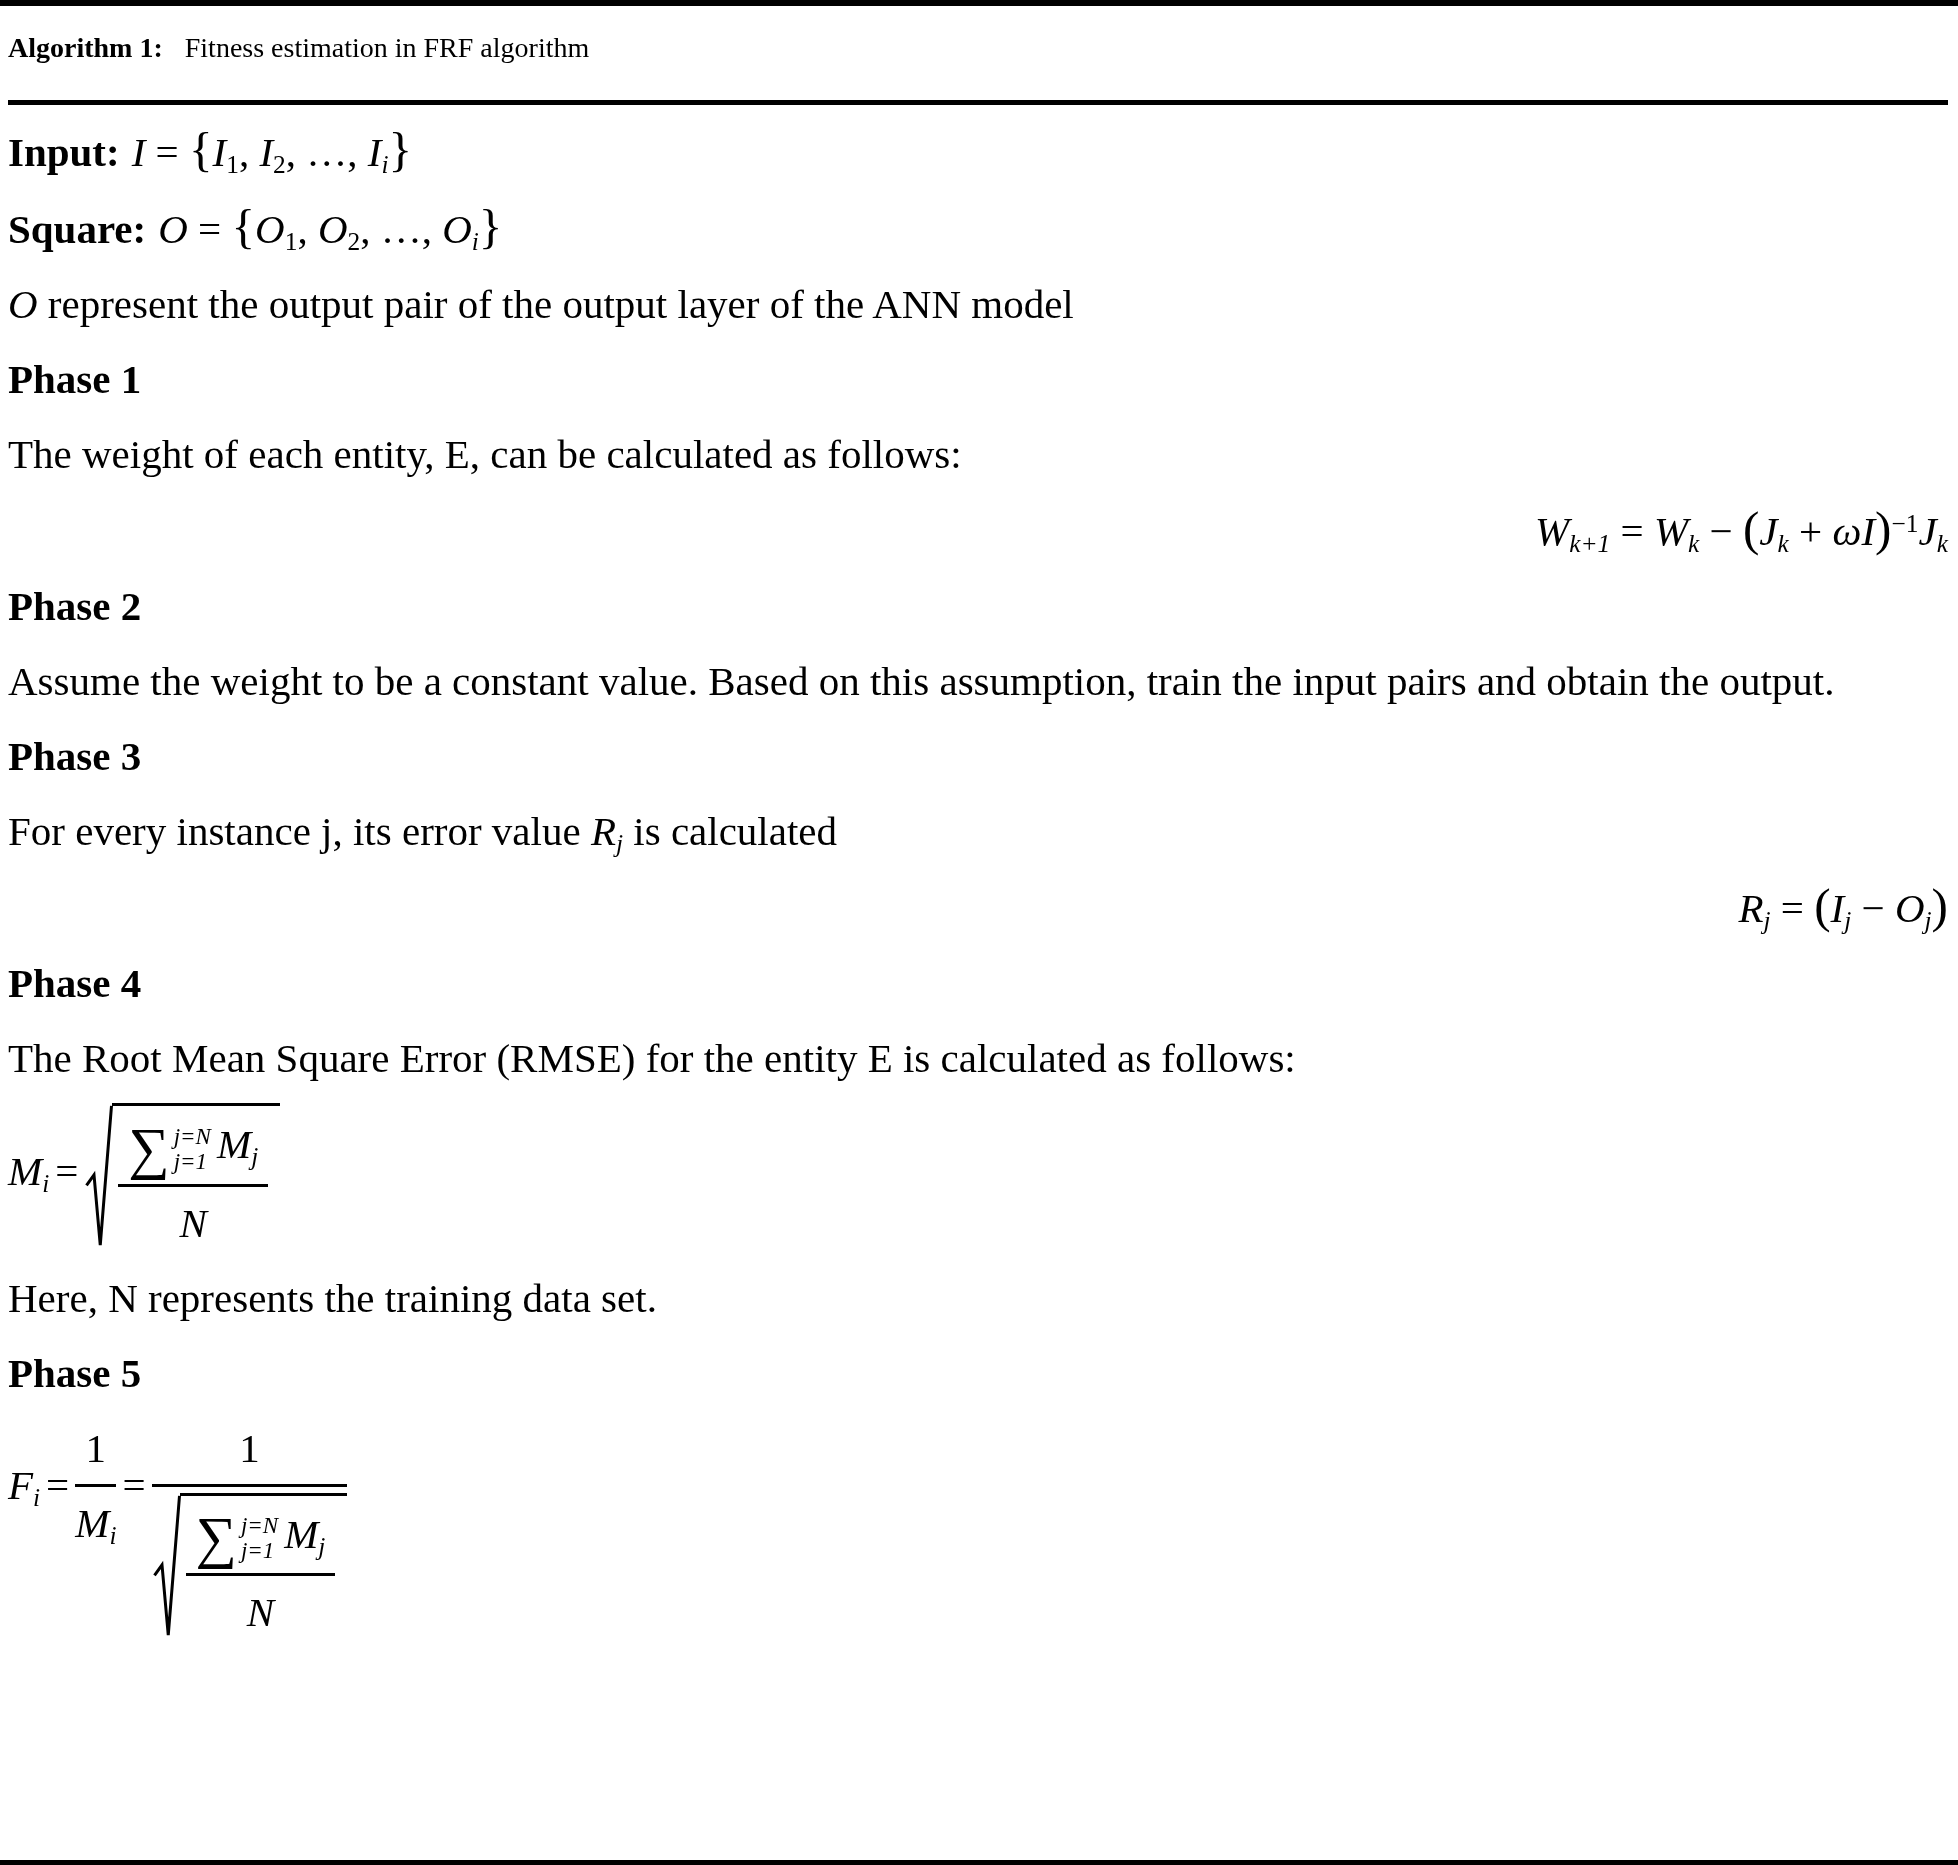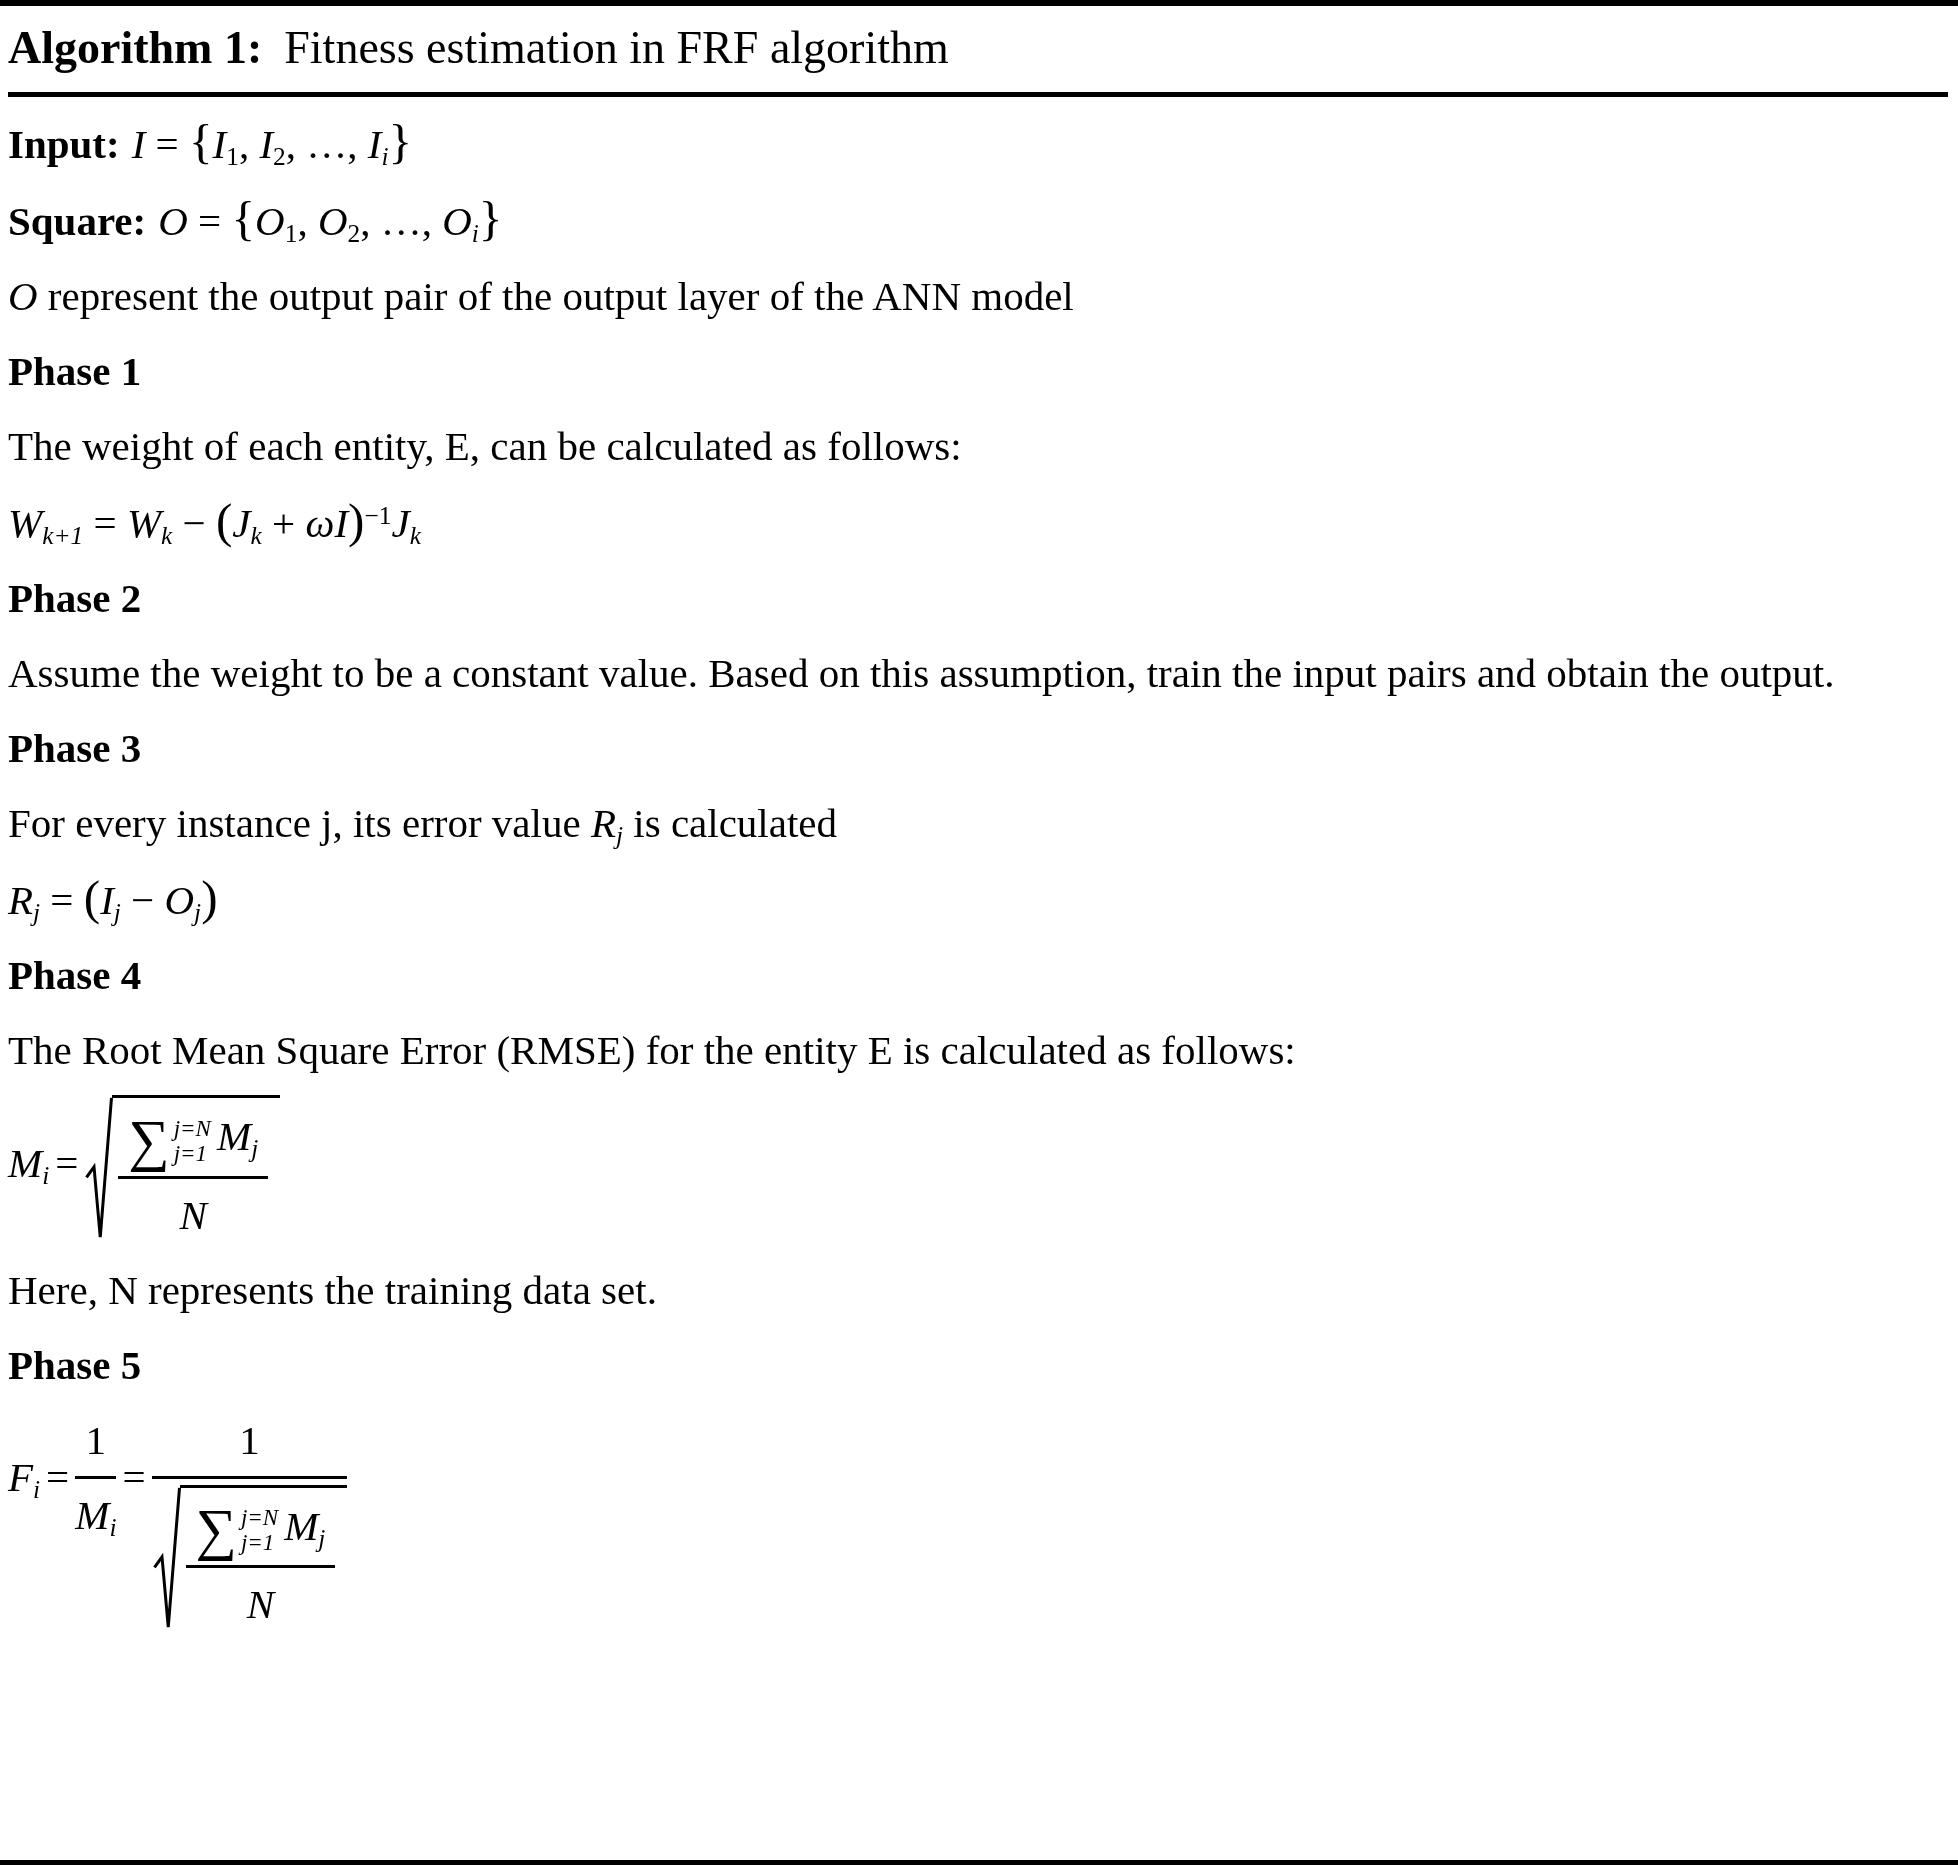--- a/index.html
+++ b/index.html
@@ -6,35 +6,35 @@
   .page {
     position:relative; width:1958px; height:1865px; overflow:hidden;
     background:#ffffff; color:#000000;
     font-family:"Liberation Serif", serif; font-size:41px;
   }
   .rule { width:100%; height:6px; background:#000; }
   .rule-mid { width:100%; height:5px; background:#000; }
   .rule-bottom { position:absolute; left:0; bottom:0; width:100%; height:5px; background:#000; }
   .content { padding:0 10px 0 8px; }
 
-  .hdr { padding:16px 0 18px 0; font-size:46px; line-height:52px; }
+  .hdr { padding:16px 0 26px 0; font-size:28px; line-height:52px; }
   .hdr .ttl { margin-left:22px; }
 
   p.line { margin:15px 0; line-height:60px; }
   .bold { font-weight:bold; }
   .it { font-style:italic; }
   .mseg { margin-left:12px; }
   .paren { font-size:120%; }
 
   sub, sup { font-size:62%; line-height:0; position:relative; vertical-align:baseline; font-style:italic; }
   sub { top:0.28em; }
   sup { top:-0.5em; }
   sub.rm, sup.rm { font-style:normal; }
 
-  .math-line { line-height:66px; }
+  .math-line { line-height:66px;text-align:right; }
 
   
   .eqrow { display:flex; align-items:flex-start; margin:15px 0; }
   .f-eq { margin:12px 0; }
   .bline { line-height:60px; white-space:pre; }
   .m-eq .bline { margin-top:38px; }
   .f-eq .bline { margin-top:37px; }
   .eqsign { margin:0 6px; }
 
   

